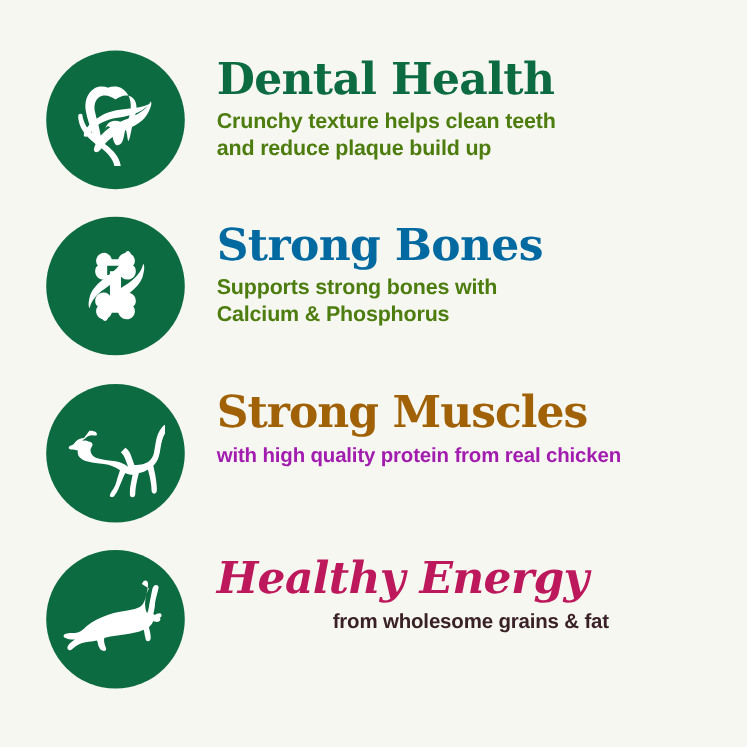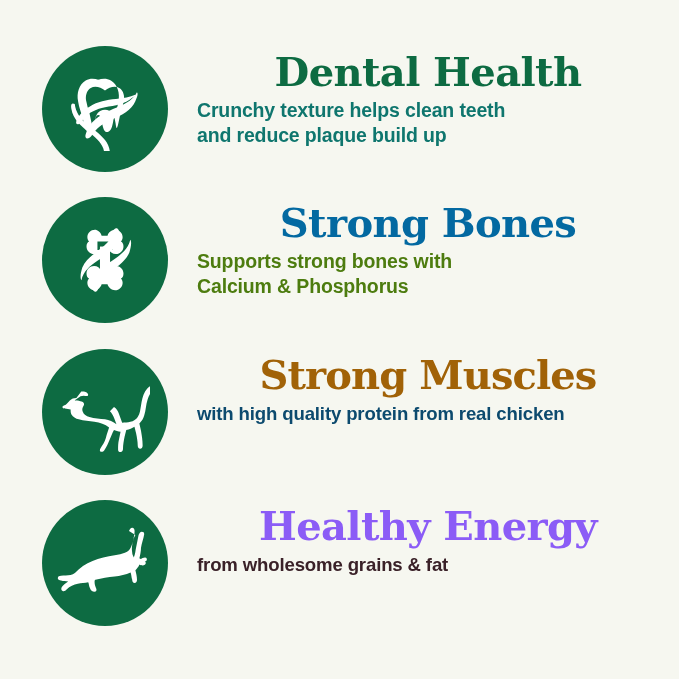--- a/index.html
+++ b/index.html
@@ -53,21 +53,20 @@
   }
   .benefit-title {
     font-family: "DejaVu Serif", "Liberation Serif", serif;
     font-weight: bold;
     font-size: 40px;
     line-height: 44px;
     color: #0d6b42;
     letter-spacing: -0.6px;
     margin: 0 0 4px 0;
     white-space: nowrap;
-    text-align: center;
   }
   .benefit-desc {
     font-family: "Liberation Sans", sans-serif;
     font-weight: bold;
     font-size: 19.5px;
     line-height: 25px;
     color: #3a2128;
     letter-spacing: -0.15px;
     margin: 0;
     white-space: pre-line;
@@ -94,21 +93,21 @@
                      M50 28c5-4 12-6 17-3 5 3 7 10 5 17-1 6-4 13-5 20-1 5-2 10-3 11-1-1-1-5-2-9-1-7-4-13-12-13s-11 6-12 13c-1 4-1 8-2 9-1-1-2-6-3-11-1-7-4-14-5-20-2-7 0-14 5-17 5-3 12-1 17 3z"></path>
             <path d="M88 30c-4 8-12 13-21 17-10 4-20 8-28 15-6 5-10 11-12 18-1 3 0 5 2 5 3 0 5-3 8-7 5-7 13-12 22-16 11-5 22-10 27-21 2-5 4-9 2-11z"></path>
             <path d="M86 33c-6 3-14 4-23 5-11 1-22 3-31 9-7 4-13 10-16 17-1 3 0 5 3 4 2-1 4-4 6-7 6-7 15-11 25-13 12-2 24-4 32-11 3-2 5-3 4-4z"></path>
             <path d="M14 44c1 9 6 17 13 23 8 7 17 12 23 20 4 5 6 11 6 17 0 3-2 4-4 2-2-1-3-5-4-9-3-8-10-14-18-20-9-7-18-15-20-27-1-5 0-8 4-6z"></path>
           </g>
         </svg>
       </span>
     </div>
     <div class="benefit-text">
       <div class="benefit-title" style="color: rgb(13, 107, 66);">Dental Health</div>
-      <div class="benefit-desc" style="color: #0f766e;">Crunchy texture helps clean teeth
+      <div class="benefit-desc" style="color: #4d7c0f;">Crunchy texture helps clean teeth
 and reduce plaque build up</div>
     </div>
   </div>
 
   <div class="benefit-row row-bones">
     <div class="icon-badge" style="background: rgb(13, 107, 66);">
       <span>
         <svg width="84" height="84" viewBox="0 0 100 100" aria-hidden="true">
           <g fill="#ffffff">
             <path d="M38 14c-5 0-9 4-9 9 0 2 1 4 2 5-2 1-3 3-3 6 0 5 4 9 9 9 4 0 7-2 8-6h10c1 4 4 6 8 6 5 0 9-4 9-9 0-3-1-5-3-6 1-1 2-3 2-5 0-5-4-9-9-9-4 0-8 3-9 7h-7c-1-4-5-7-8-7z
@@ -135,34 +134,34 @@
         <svg width="90" height="90" viewBox="0 0 110 100" aria-hidden="true">
           <g fill="#ffffff">
             <path d="M20 33c-3 0-6 1-8 3-2 2-3 4-5 5-2 1-4 1-4 3 0 2 3 2 5 2l5 1c0 2 0 4 1 6 2 3 5 5 9 6 6 2 13 2 19 3 7 1 13 3 18 7l-3 9c-1 5-3 10-6 14-1 2-3 4-2 6 1 1 4 1 5-1 3-4 5-9 7-14 2-4 3-8 5-11 2 1 5 2 8 2l-2 10c-1 4-1 8-1 12 0 2 1 3 3 3 2 0 3-2 3-4 0-5 1-10 2-15l2-8c4-1 7-2 10-4l2 8c1 5 2 10 2 15 0 2 1 4 3 4 2 0 3-2 3-4 0-6-1-12-2-18l-2-9c3-3 5-6 6-10 2-6 2-13 4-19 1-4 3-7 5-10 1-2 3-3 3-5 0-2-2-3-4-2-3 1-5 4-7 7-3 5-4 11-5 17-1 5-1 10-4 14-2 3-5 5-9 6-3 1-7 1-10 1l-4-11c-1-3-3-6-6-8l-5 5c2 2 4 5 5 8l3 8c-4-3-9-5-14-6-6-1-13-1-19-3-4-1-7-3-8-6-1-2-1-4 0-6 1-2 2-3 1-5-1-2-4-2-6-2l-5-1c1-1 3-2 4-3 2-2 4-3 7-3 2 0 4 1 5 0 1-1 0-3-2-4-2-1-4-1-6-1z"></path>
             <path d="M22 36c-1 0-3 0-4 1-1 1-1 2 0 3 1 1 3 1 5 1 1 0 2-1 2-3 0-1-2-2-3-2z"></path>
           </g>
         </svg>
       </span>
     </div>
     <div class="benefit-text">
       <div class="benefit-title" style="color: #a16207;">Strong Muscles</div>
-      <div class="benefit-desc" style="color: #0c4a6e;">with high quality protein from real chicken</div>
+      <div class="benefit-desc" style="color: #a21caf;">with high quality protein from real chicken</div>
     </div>
   </div>
 
   <div class="benefit-row row-energy">
     <div class="icon-badge" style="background: rgb(13, 107, 66);">
       <span>
         <svg width="96" height="96" viewBox="0 0 120 90" aria-hidden="true">
           <g fill="#ffffff">
             <path d="M98 10c-2 3-3 7-4 11-1 3-2 6-4 8-3 3-7 4-11 5-9 2-19 3-28 6-9 3-17 7-24 13-3 3-6 6-10 7-4 1-8 0-12 1-2 0-4 1-4 3 0 2 2 2 4 3 3 1 6 1 9 1-3 2-6 4-8 7-1 2-1 4 1 5 2 1 4-1 5-2 4-4 9-6 14-7 4-1 9-1 13-2 1 2 1 5 2 7 1 3 3 5 6 5 2 0 3-2 2-4-1-3-2-5-2-8 0-1 0-3 1-3 8-2 16-3 24-4 7-1 14-2 20-5 1 3 1 6 2 9 0 2 1 4 3 4 2 0 3-2 3-4 0-4-1-8-2-12 2-2 4-4 5-7 1 1 3 1 4 1 2 0 4-1 4-3 0-2-2-3-4-4-1-1-3-1-4-2 1-4 2-9 2-13 1-6 3-11 4-17 0-2-1-3-3-3-2 0-3 2-4 4-1 5-2 10-3 15-1 4-1 9-3 13-1-2-2-4-2-6-1-5 0-10 1-15 1-4 2-8 2-12 0-2-1-4-3-4-2 0-3 2-4 4z"></path>
             <path d="M110 38c-2 0-4 1-5 2-1 1 0 3 2 3 2 1 4 0 5-1 1-2 0-4-2-4z"></path>
           </g>
         </svg>
       </span>
     </div>
     <div class="benefit-text">
-      <div class="benefit-title" style="color: #8b5cf6;">Healthy Energy</div>
-      <div class="benefit-desc" style="color: rgb(58, 33, 40);">from wholesome grains &amp; fat</div>
+      <div class="benefit-title" style="color: #be185d; font-style: italic;">Healthy Energy</div>
+      <div class="benefit-desc" style="color: rgb(58, 33, 40); text-align: center;">from wholesome grains &amp; fat</div>
     </div>
   </div>
 
 </div>
 
 </body></html>

